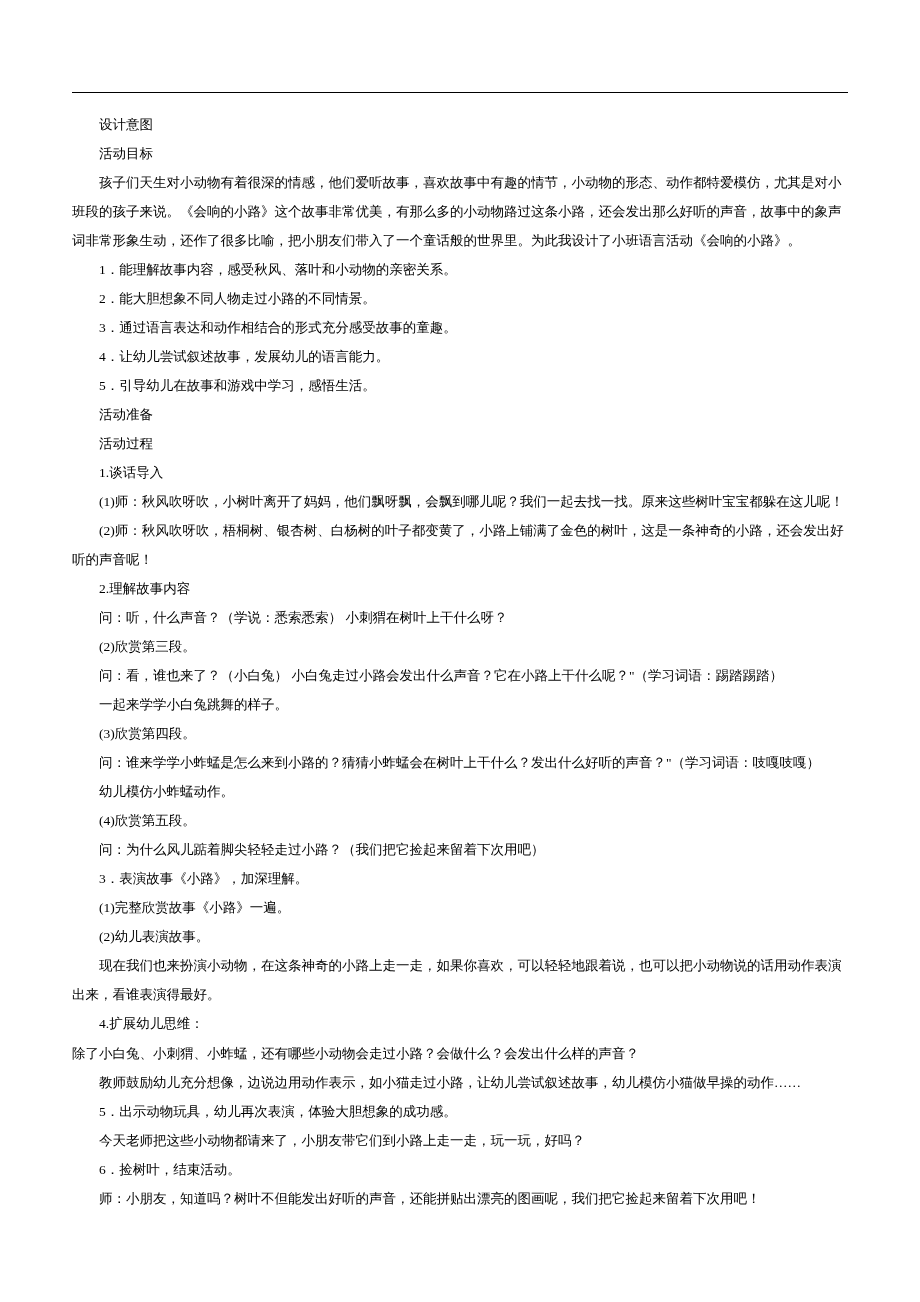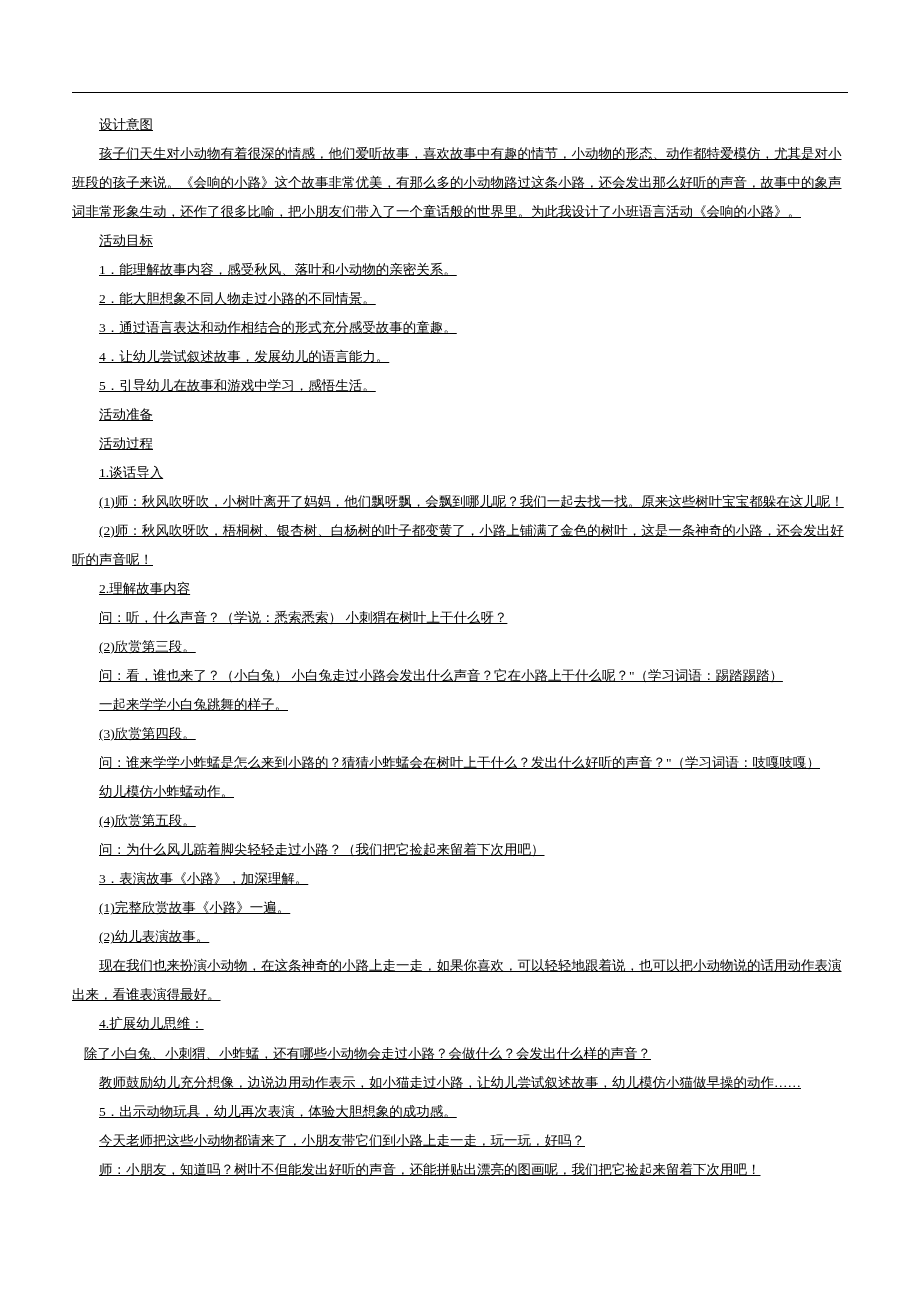--- a/index.html
+++ b/index.html
@@ -23,37 +23,35 @@
       top: 92px;
       left: 72px;
       right: 72px;
       border-top: 1px solid #000;
     }
     .content {
       margin-top: 30px;
     }
     .para {
       text-indent: 2em;
-      text-decoration: underline;
     }
     .no-indent {
       text-indent: 0;
-      margin-left: 12px;
     }
   </style>
 </head>
 <body>
 
 <div class="top-line"></div>
 
 <div class="content">
   <div id="lines-container">
       <p class="para">设计意图</p>
+      <p class="para">活动目标</p>
       <p class="para">孩子们天生对小动物有着很深的情感，他们爱听故事，喜欢故事中有趣的情节，小动物的形态、动作都特爱模仿，尤其是对小班段的孩子来说。《会响的小路》这个故事非常优美，有那么多的小动物路过这条小路，还会发出那么好听的声音，故事中的象声词非常形象生动，还作了很多比喻，把小朋友们带入了一个童话般的世界里。为此我设计了小班语言活动《会响的小路》。</p>
-      <p class="para">活动目标</p>
       <p class="para">1．能理解故事内容，感受秋风、落叶和小动物的亲密关系。</p>
       <p class="para">2．能大胆想象不同人物走过小路的不同情景。</p>
       <p class="para">3．通过语言表达和动作相结合的形式充分感受故事的童趣。</p>
       <p class="para">4．让幼儿尝试叙述故事，发展幼儿的语言能力。</p>
       <p class="para">5．引导幼儿在故事和游戏中学习，感悟生活。</p>
       <p class="para">活动准备</p>
       <p class="para">活动过程</p>
       <p class="para">1.谈话导入</p>
       <p class="para">(1)师：秋风吹呀吹，小树叶离开了妈妈，他们飘呀飘，会飘到哪儿呢？我们一起去找一找。原来这些树叶宝宝都躲在这儿呢！</p>
       <p class="para">(2)师：秋风吹呀吹，梧桐树、银杏树、白杨树的叶子都变黄了，小路上铺满了金色的树叶，这是一条神奇的小路，还会发出好听的声音呢！</p>
@@ -69,15 +67,16 @@
       <p class="para">问：为什么风儿踮着脚尖轻轻走过小路？（我们把它捡起来留着下次用吧）</p>
       <p class="para">3．表演故事《小路》，加深理解。</p>
       <p class="para">(1)完整欣赏故事《小路》一遍。</p>
       <p class="para">(2)幼儿表演故事。</p>
       <p class="para">现在我们也来扮演小动物，在这条神奇的小路上走一走，如果你喜欢，可以轻轻地跟着说，也可以把小动物说的话用动作表演出来，看谁表演得最好。</p>
       <p class="para">4.扩展幼儿思维：</p>
       <p class="para no-indent">除了小白兔、小刺猬、小蚱蜢，还有哪些小动物会走过小路？会做什么？会发出什么样的声音？</p>
       <p class="para">教师鼓励幼儿充分想像，边说边用动作表示，如小猫走过小路，让幼儿尝试叙述故事，幼儿模仿小猫做早操的动作……</p>
       <p class="para">5．出示动物玩具，幼儿再次表演，体验大胆想象的成功感。</p>
       <p class="para">今天老师把这些小动物都请来了，小朋友带它们到小路上走一走，玩一玩，好吗？</p>
+      <p class="para">6．捡树叶，结束活动。</p>
       <p class="para">师：小朋友，知道吗？树叶不但能发出好听的声音，还能拼贴出漂亮的图画呢，我们把它捡起来留着下次用吧！</p>
     </div>
 </div>
 
 </body></html>

